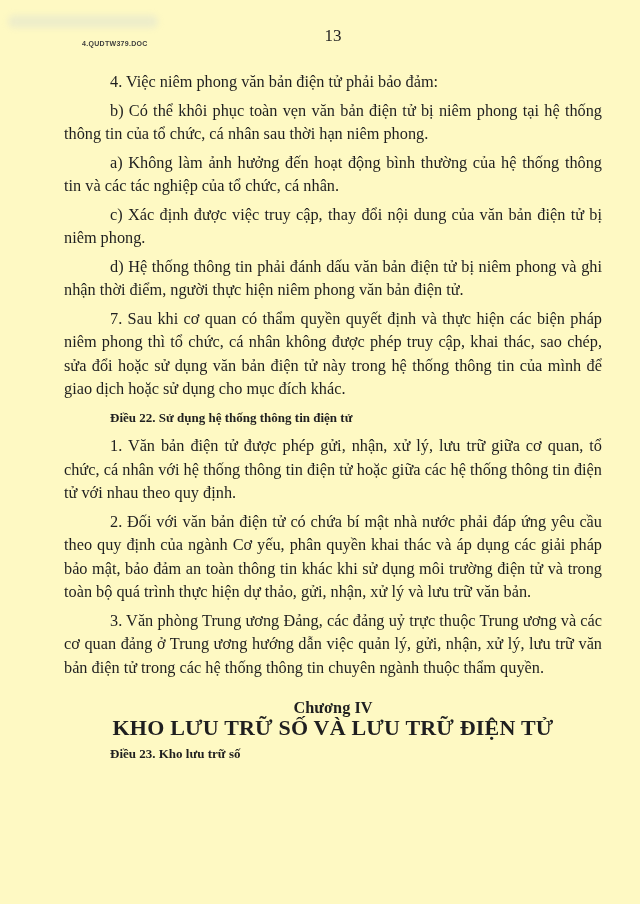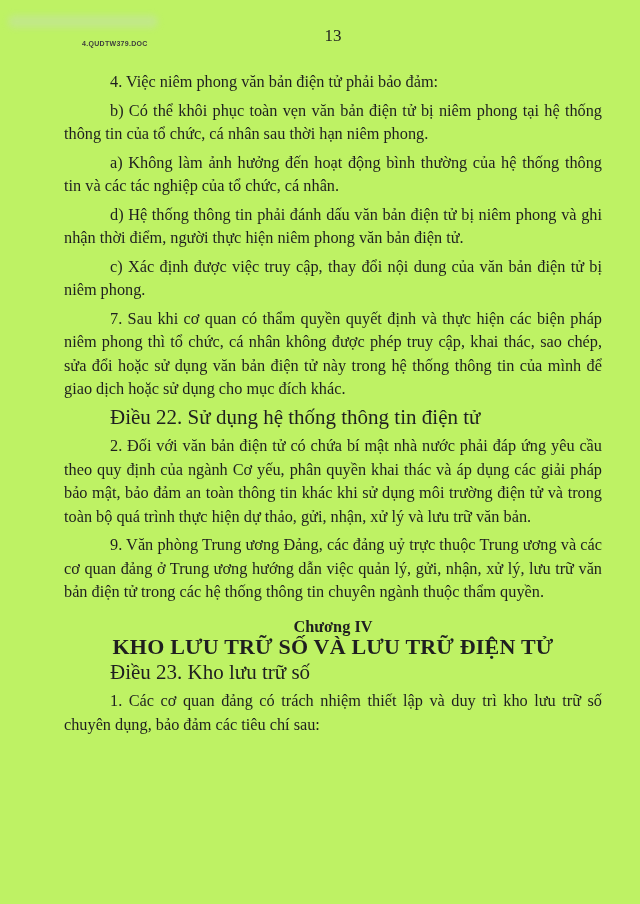--- a/index.html
+++ b/index.html
@@ -5,21 +5,21 @@
   html, body {
     margin: 0;
     padding: 0;
     background: #ffffff;
   }
   .page {
     position: relative;
     width: 640px;
     height: 904px;
     box-sizing: border-box;
-    background: #bef264;
+    background: #fef9c3;
     color: #1f1f1f;
     font-family: "Liberation Serif", serif;
     padding: 26px 38px 0 64px;
     overflow: hidden;
   }
   
   .artifact {
     position: absolute;
     left: 8px;
     top: 15px;
@@ -46,35 +46,35 @@
     margin: 0 0 24px 0;
   }
   .para {
     font-size: 16.3px;
     line-height: 23.5px;
     text-align: justify;
     text-indent: 46px;
     margin: 0 0 5px 0;
   }
   .article-heading {
-    font-size: 21px;
+    font-size: 13px;
     line-height: 23.5px;
-    font-weight: 400;
+    font-weight: 700;
     text-indent: 46px;
     margin: 0 0 5px 0;
   }
   .article-heading.spaced {
     margin-top: 4px;
   }
   .chapter-label {
     text-align: center;
     font-weight: 700;
     font-size: 16.3px;
     line-height: 20px;
-    margin: 13px 0 0 0;
+    margin: 19px 0 0 0;
     text-indent: 0;
   }
   .chapter-title {
     text-align: center;
     font-weight: 700;
     font-size: 22px;
     line-height: 20px;
     letter-spacing: 0.2px;
     margin: 0 0 0 0;
     text-indent: 0;
@@ -86,26 +86,26 @@
 <div class="page">
   <div class="artifact"></div>
 
   <div class="doc-id">4.QUDTW379.DOC</div>
 
   <div class="page-number">13</div>
 
   <p class="para">4. Việc niêm phong văn bản điện tử phải bảo đảm:</p>
   <p class="para">b) Có thể khôi phục toàn vẹn văn bản điện tử bị niêm phong tại hệ thống thông tin của tổ chức, cá nhân sau thời hạn niêm phong.</p>
   <p class="para">a) Không làm ảnh hưởng đến hoạt động bình thường của hệ thống thông tin và các tác nghiệp của tổ chức, cá nhân.</p>
+  <p class="para">c) Xác định được việc truy cập, thay đổi nội dung của văn bản điện tử bị niêm phong.</p>
   <p class="para">d) Hệ thống thông tin phải đánh dấu văn bản điện tử bị niêm phong và ghi nhận thời điểm, người thực hiện niêm phong văn bản điện tử.</p>
-  <p class="para">c) Xác định được việc truy cập, thay đổi nội dung của văn bản điện tử bị niêm phong.</p>
   <p class="para">7. Sau khi cơ quan có thẩm quyền quyết định và thực hiện các biện pháp niêm phong thì tổ chức, cá nhân không được phép truy cập, khai thác, sao chép, sửa đổi hoặc sử dụng văn bản điện tử này trong hệ thống thông tin của mình để giao dịch hoặc sử dụng cho mục đích khác.</p>
 
   <p class="article-heading">Điều 22. Sử dụng hệ thống thông tin điện tử</p>
+  <p class="para">1. Văn bản điện tử được phép gửi, nhận, xử lý, lưu trữ giữa cơ quan, tổ chức, cá nhân với hệ thống thông tin điện tử hoặc giữa các hệ thống thông tin điện tử với nhau theo quy định.</p>
   <p class="para">2. Đối với văn bản điện tử có chứa bí mật nhà nước phải đáp ứng yêu cầu theo quy định của ngành Cơ yếu, phân quyền khai thác và áp dụng các giải pháp bảo mật, bảo đảm an toàn thông tin khác khi sử dụng môi trường điện tử và trong toàn bộ quá trình thực hiện dự thảo, gửi, nhận, xử lý và lưu trữ văn bản.</p>
-  <p class="para">9. Văn phòng Trung ương Đảng, các đảng uỷ trực thuộc Trung ương và các cơ quan đảng ở Trung ương hướng dẫn việc quản lý, gửi, nhận, xử lý, lưu trữ văn bản điện tử trong các hệ thống thông tin chuyên ngành thuộc thẩm quyền.</p>
+  <p class="para">3. Văn phòng Trung ương Đảng, các đảng uỷ trực thuộc Trung ương và các cơ quan đảng ở Trung ương hướng dẫn việc quản lý, gửi, nhận, xử lý, lưu trữ văn bản điện tử trong các hệ thống thông tin chuyên ngành thuộc thẩm quyền.</p>
 
   <p class="chapter-label">Chương IV</p>
   <p class="chapter-title">KHO LƯU TRỮ SỐ VÀ LƯU TRỮ ĐIỆN TỬ</p>
 
   <p class="article-heading spaced">Điều 23. Kho lưu trữ số</p>
-  <p class="para">1. Các cơ quan đảng có trách nhiệm thiết lập và duy trì kho lưu trữ số chuyên dụng, bảo đảm các tiêu chí sau:</p>
 </div>
 
 </body></html>

